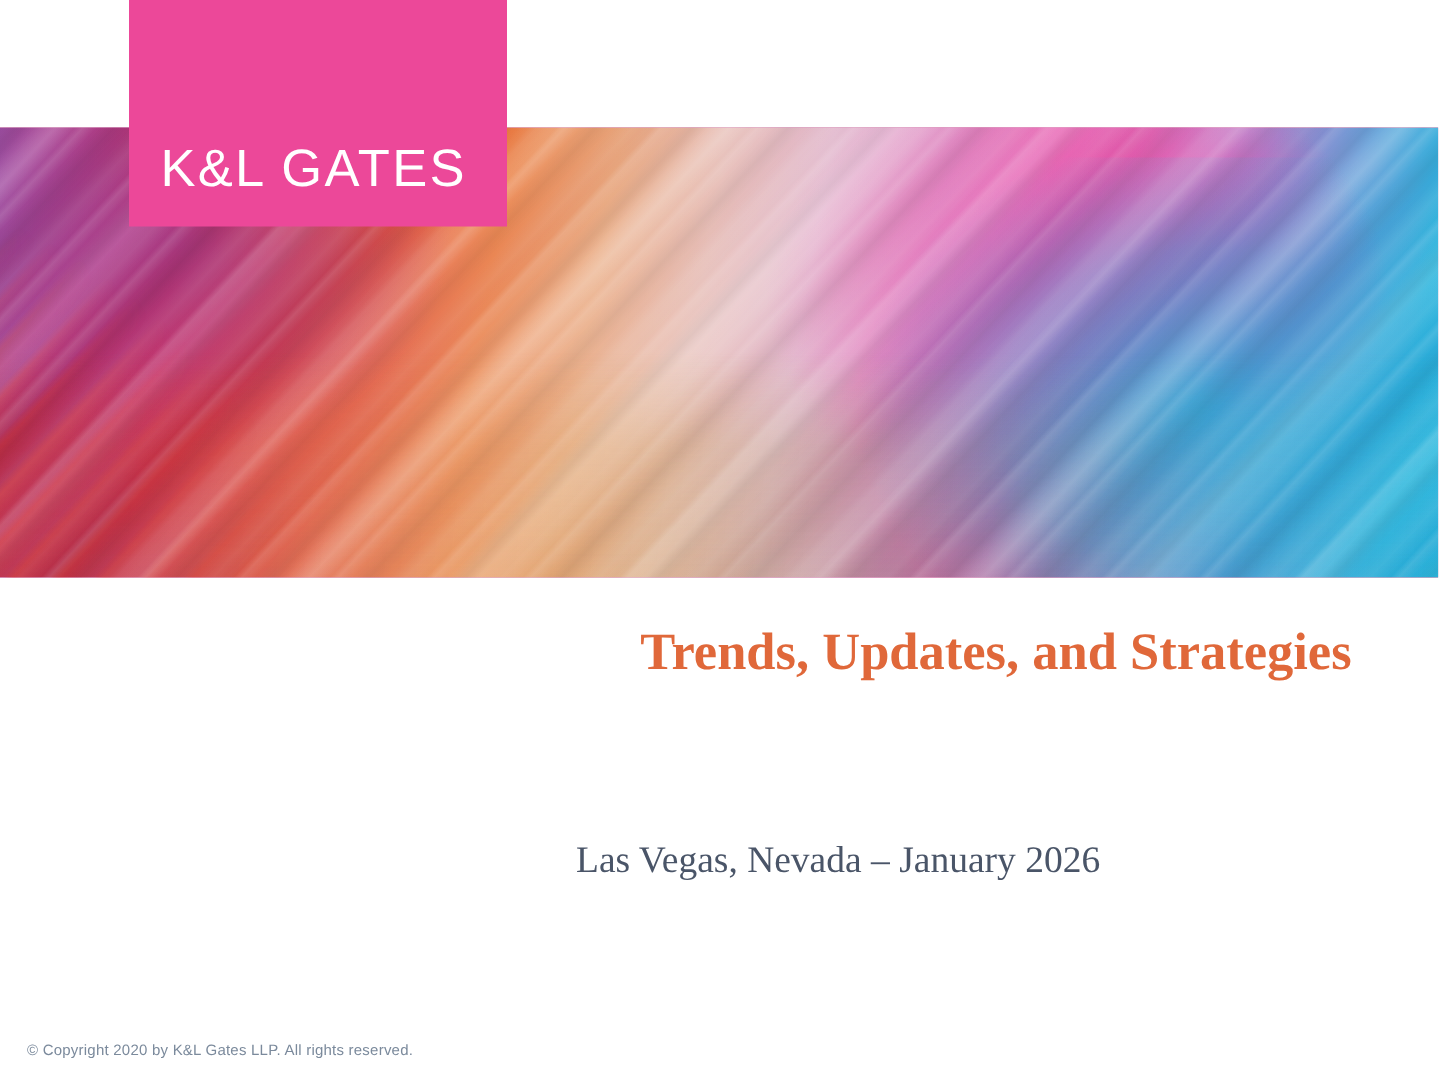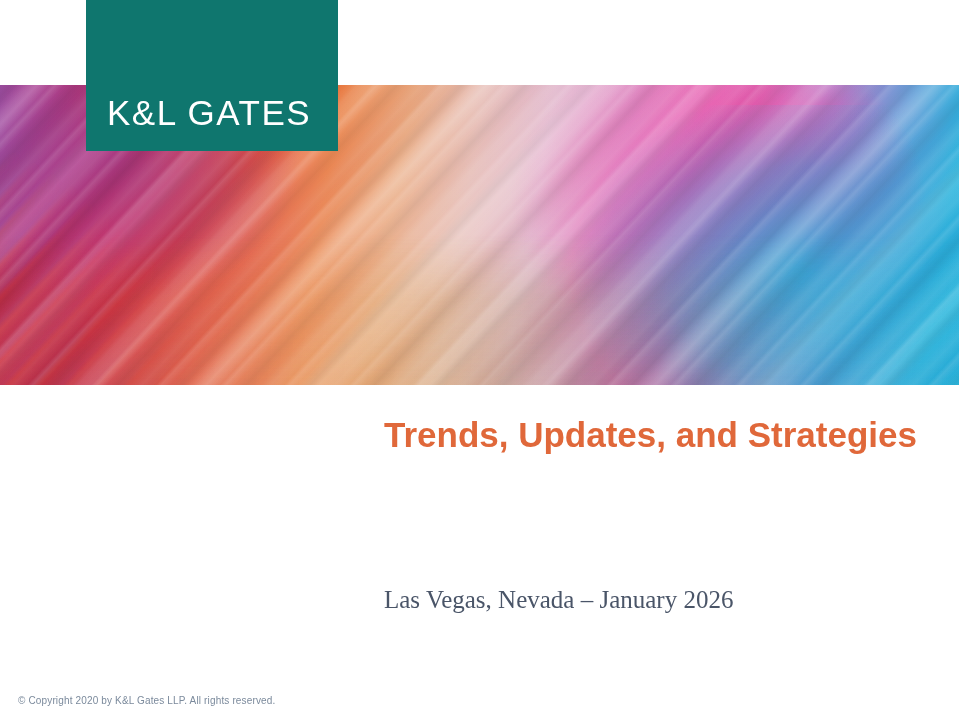--- a/index.html
+++ b/index.html
@@ -184,21 +184,21 @@
       rgba(150,70,160,0.00) 78%);
   }
 
   
   .logo-box {
     position: absolute;
     left: 86px;
     top: 0;
     width: 252px;
     height: 151px;
-    background: #0f766e;
+    background: #ec4899;
   }
   .logo-wordmark {
     position: absolute;
     left: 21px;
     bottom: 21px;
     color: #ffffff;
     font-family: "Liberation Sans", sans-serif;
     font-size: 35px;
     font-weight: 300;
     letter-spacing: 1.5px;
@@ -206,38 +206,38 @@
     white-space: nowrap;
   }
 
   
   .title {
     position: absolute;
     left: 384px;
     top: 414px;
     width: 560px;
     color: #e0683a;
-    font-family: Liberation Sans, sans-serif;
+    font-family: Liberation Serif, serif;
     font-weight: bold;
     font-size: 35px;
     line-height: 1.2;
     letter-spacing: 0px;
+    text-align: center;
   }
 
   .subtitle {
     position: absolute;
     left: 384px;
     top: 558px;
     width: 560px;
     color: #4a5568;
     font-family: "Liberation Serif", "DejaVu Serif", serif;
     font-weight: normal;
     font-size: 25px;
     line-height: 1.25;
-    margin-top: 26px;
   }
 
   
   .footer-copyright {
     position: absolute;
     left: 18px;
     top: 695px;
     color: #7b8a9c;
     font-family: "Liberation Sans", sans-serif;
     font-size: 10px;

